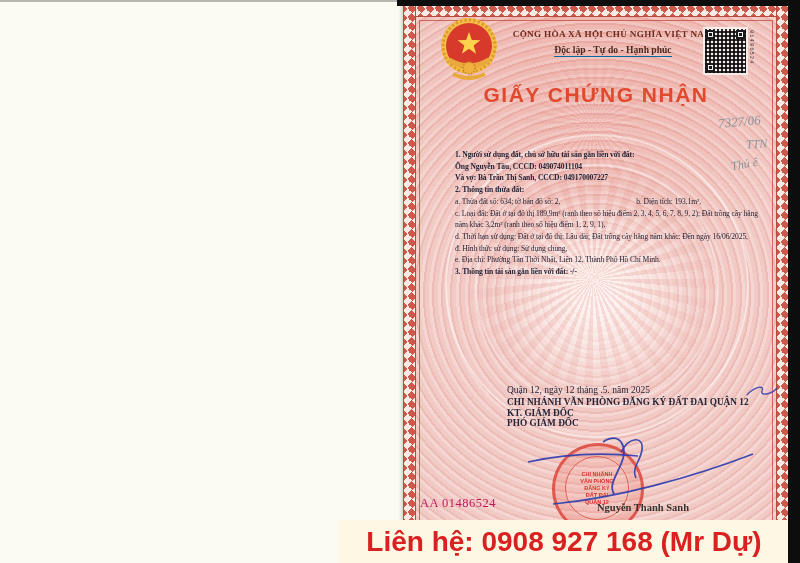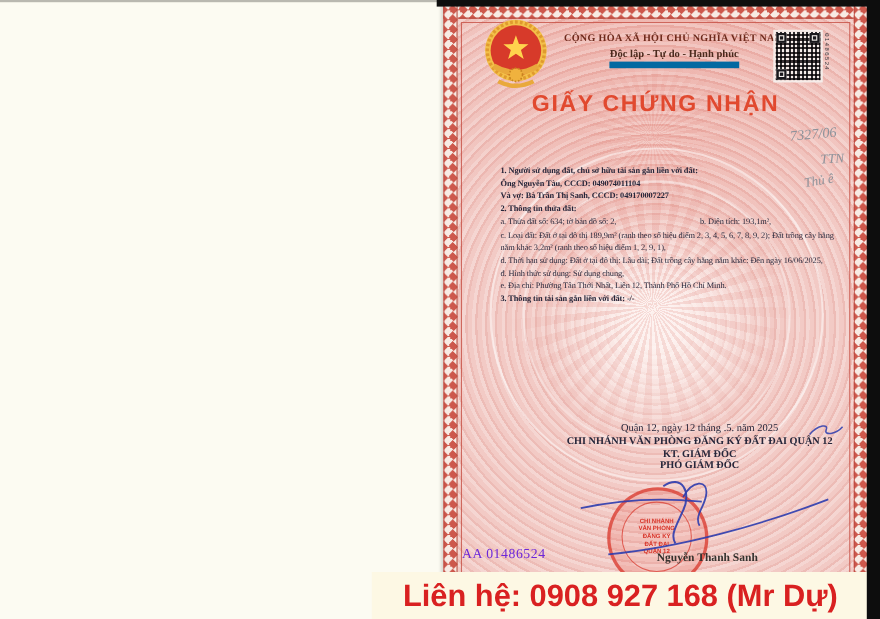--- a/index.html
+++ b/index.html
@@ -30,21 +30,21 @@
   .band-left{left:0;top:0;bottom:0;width:13px;}
   .band-right{right:0;top:0;bottom:0;width:13px;}
   .inner-frame{position:absolute;left:16px;top:16px;right:16px;bottom:0;
         border-top:1px solid rgba(197,77,66,.8);border-left:1px solid rgba(197,77,66,.8);
         border-right:1px solid rgba(197,77,66,.8);}
   
   .emblem{position:absolute;left:36px;top:12px;width:60px;height:66px;}
   .hdr{position:absolute;left:70px;top:25px;width:280px;text-align:center;color:#6e2a1c;}
   .hdr .country{font-weight:bold;font-size:9.2px;letter-spacing:.3px;white-space:nowrap;}
   .hdr .motto{display:inline-block;margin-top:3px;font-weight:bold;font-size:9.6px;color:#4a291c;
-              border-bottom:6px solid #0369a1;padding-bottom:1px;white-space:nowrap;}
+              border-bottom:1px solid #0369a1;padding-bottom:1px;white-space:nowrap;}
   .qr{position:absolute;left:302px;top:25px;width:41px;height:44px;background:
         repeating-linear-gradient(0deg, rgba(25,24,28,.85) 0 2px, rgba(246,242,238,.9) 2px 4px),
         repeating-linear-gradient(90deg, rgba(25,24,28,.9) 0 2px, rgba(246,242,238,.0) 2px 4px);
       background-blend-mode:multiply;outline:2px solid rgba(246,242,238,.9);}
   .finder{position:absolute;width:9px;height:9px;border:2px solid #19181c;background:#f6f2ee;box-sizing:border-box;}
   .finder::after{content:"";position:absolute;left:1px;top:1px;width:3px;height:3px;background:#19181c;}
   .vserial{position:absolute;left:345px;top:26px;height:46px;writing-mode:vertical-rl;
            font-family:"Liberation Mono",monospace;font-size:5.5px;color:#3a3a40;letter-spacing:1px;}
   .title{position:absolute;left:0;top:70px;width:386px;text-align:center;
          font-family:"Liberation Sans",sans-serif;font-weight:bold;font-size:21px;
@@ -57,39 +57,39 @@
   .hand-ttn{left:343px;top:133px;transform:rotate(-3deg);}
   .hand-note{left:328px;top:153px;transform:rotate(-10deg);}
   
   .body{position:absolute;left:20px;top:145px;width:360px;color:#26263a;
         font-size:7.6px;letter-spacing:-.1px;line-height:11.7px;}
   .body .ln{white-space:nowrap;margin-left:32px;}
   .b{font-weight:bold;}
   .ab{display:flex;gap:24px;}
   .ab .cell-b{margin-left:52px;}
   
-  .signing{position:absolute;left:93px;top:381px;width:280px;text-align:center;color:#26263a;}
+  .signing{position:absolute;left:104px;top:381px;width:280px;color:#26263a;}
   .signing .date{font-size:9.5px;white-space:nowrap;}
   .signing .office{font-weight:bold;font-size:9.3px;margin-top:2px;white-space:nowrap;}
   .signing .kt{font-weight:bold;font-size:9.3px;margin-top:1px;}
   .signing .pho{font-weight:bold;font-size:9.3px;}
   .datemark{position:absolute;left:238px;top:-2px;}
   
   .seal{position:absolute;left:149px;top:439px;width:86px;height:86px;border-radius:50%;
         border:3px solid rgba(216,53,42,.75);background:rgba(235,90,78,.10);
         box-shadow:inset 0 0 0 10px rgba(216,53,42,.08);}
   .seal .inner{position:absolute;left:10px;top:10px;width:62px;height:62px;border-radius:50%;
         border:1.5px solid rgba(216,53,42,.7);display:flex;flex-direction:column;
         justify-content:center;align-items:center;gap:0;}
   .seal .sl{font-family:"Liberation Sans",sans-serif;font-weight:bold;font-size:5.5px;
         color:#d8352a;line-height:7px;white-space:nowrap;}
   .sig-svg{position:absolute;left:120px;top:418px;width:235px;height:98px;}
   .signer{position:absolute;left:150px;top:498px;width:180px;text-align:center;
           font-weight:bold;font-size:10.5px;color:#35322e;}
-  .serial{position:absolute;left:17px;top:492px;font-size:12.5px;color:#6d28d9;letter-spacing:.5px;}
+  .serial{position:absolute;left:17px;top:492px;font-size:12.5px;color:#be185d;letter-spacing:.5px;}
   
   .banner{position:absolute;left:338px;top:520px;width:452px;height:43px;background:#fdf8e4;
           display:flex;align-items:center;justify-content:center;z-index:30;}
   .banner span{font-family:"Liberation Sans",sans-serif;font-weight:bold;font-size:28px;
           color:#d92121;white-space:nowrap;text-align:center;}
 </style>
 </head>
 <body>
 
 <div id="screen">

